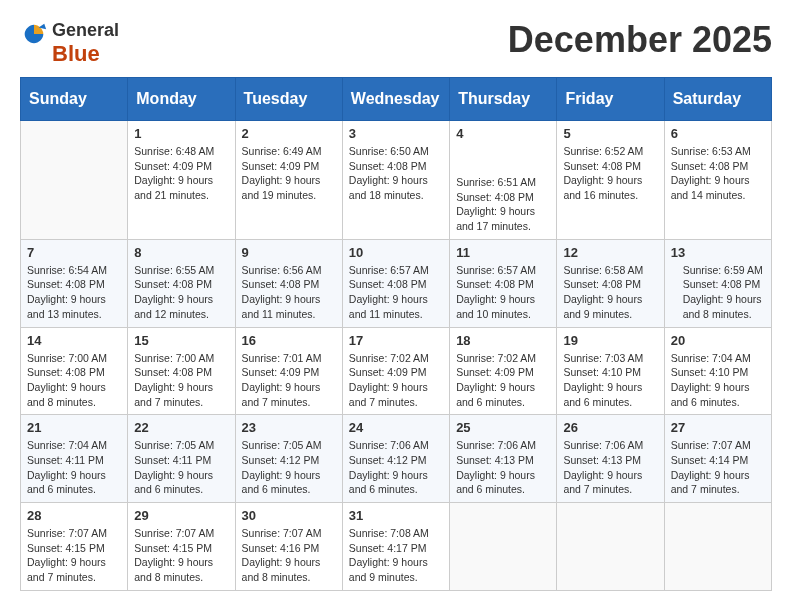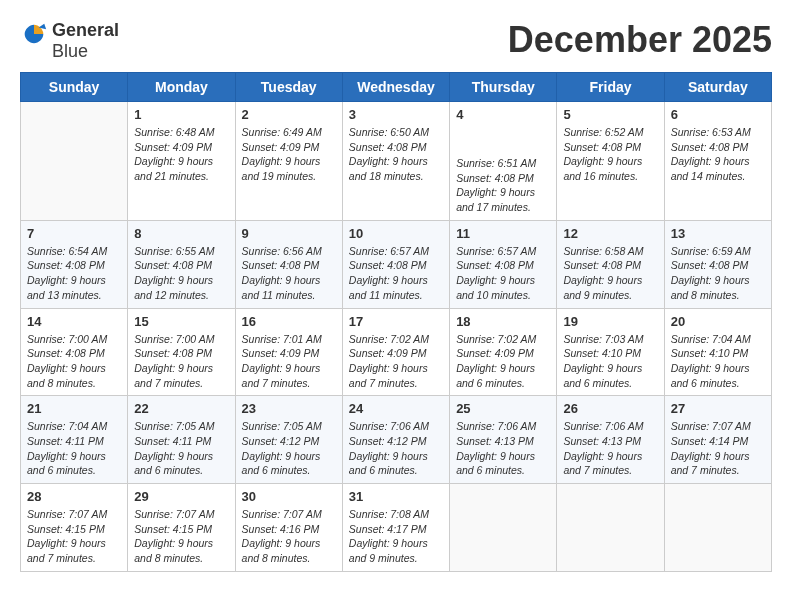--- a/index.html
+++ b/index.html
@@ -19,23 +19,23 @@
     .logo {
       display: flex;
       gap: 4px;
     }
     .logo-text-general {
       font-size: 18px;
       font-weight: bold;
       color: #333;
     }
     .logo-text-blue {
-      font-size: 18px;
-      font-weight: normal;
-      color: #404040;
+      font-size: 22px;
+      font-weight: bold;
+      color: #c2410c;
     }
     .logo-icon {
       width: 28px;
       height: 28px;
     }
     .title-area {
       text-align: right;
     }
     .month-title {
       font-size: 36px;
@@ -49,23 +49,23 @@
       color: #555;
     }
     .calendar {
       width: 100%;
       border-collapse: collapse;
       border: 1px solid #ccc;
     }
     .calendar th {
       background-color: #2a6ebb;
       color: #fff;
-      text-align: center;
-      padding: 6px 8px;
-      font-size: 14px;
+      text-align: left;
+      padding: 12px 8px;
+      font-size: 16px;
       font-weight: bold;
       border: 1px solid #2060aa;
     }
     .calendar td {
       vertical-align: top;
       border: 1px solid #ccc;
       padding: 5px 6px;
       width: calc(100% / 7);
       min-height: 80px;
       font-size: 11px;
@@ -78,21 +78,20 @@
     .day-number {
       font-weight: bold;
       font-size: 13px;
       display: block;
       margin-bottom: 3px;
     }
     .day-info {
       font-size: 10.5px;
       line-height: 1.4;
       color: #333;
-      font-style: italic;
     }
     .row-alt td {
       background: #f5f8fc;
     }
   </style>
 </head>
 <body>
 
 <div>
   <div class="header-area">
@@ -208,21 +207,21 @@
           </td>
           <td>
             <span class="day-number">12</span>
             <div class="day-info" style="white-space: pre-line;">Sunrise: 6:58 AM
 Sunset: 4:08 PM
 Daylight: 9 hours
 and 9 minutes.</div>
           </td>
           <td>
             <span class="day-number">13</span>
-            <div class="day-info" style="white-space: pre-line;">Sunrise: 6:59 AM
+            <div class="day-info" style="white-space: pre-line; margin-left: 12px;">Sunrise: 6:59 AM
 Sunset: 4:08 PM
 Daylight: 9 hours
 and 8 minutes.</div>
           </td>
         </tr>
         <tr>
           <td>
             <span class="day-number">14</span>
             <div class="day-info" style="white-space: pre-line;">Sunrise: 7:00 AM
 Sunset: 4:08 PM

